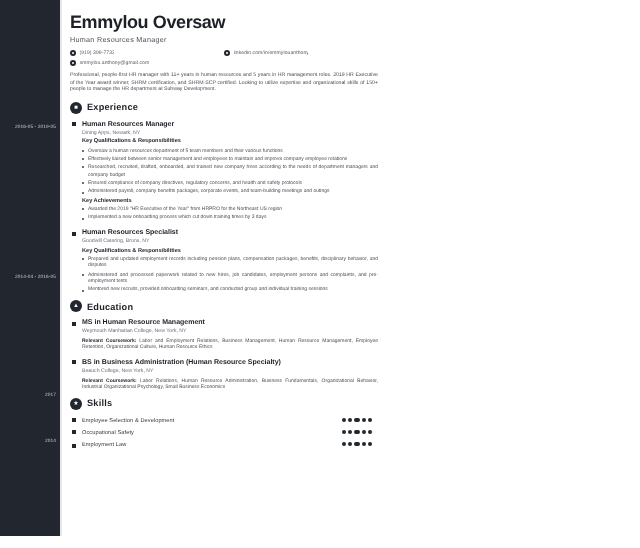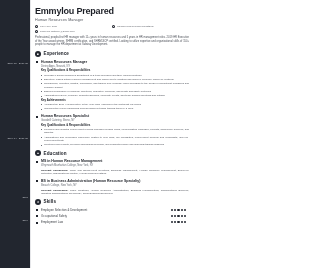--- a/index.html
+++ b/index.html
@@ -141,21 +141,21 @@
   <div class="rail">
     <div class="rail-date" style="top:62px">2016-05 - 2019-05</div>
     <div class="rail-date" style="top:137px">2014-04 - 2016-05</div>
     <div class="rail-date" style="top:196px">2017</div>
     <div class="rail-date" style="top:219px">2014</div>
   </div>
 
   <div class="main">
     <div class="divider-v"></div>
 
-    <div class="name">Emmylou Prepared</div>
+    <div class="name">Emmylou Oversaw</div>
     <div class="role">Human Resources Manager</div>
 
     <div class="contact">
       <div class="contact-row">
         <div class="contact-cell">
           <span class="cicon"></span>
           <span class="ctext">(919) 399-7733</span>
         </div>
         <div class="contact-cell">
           <span class="cicon"></span>

